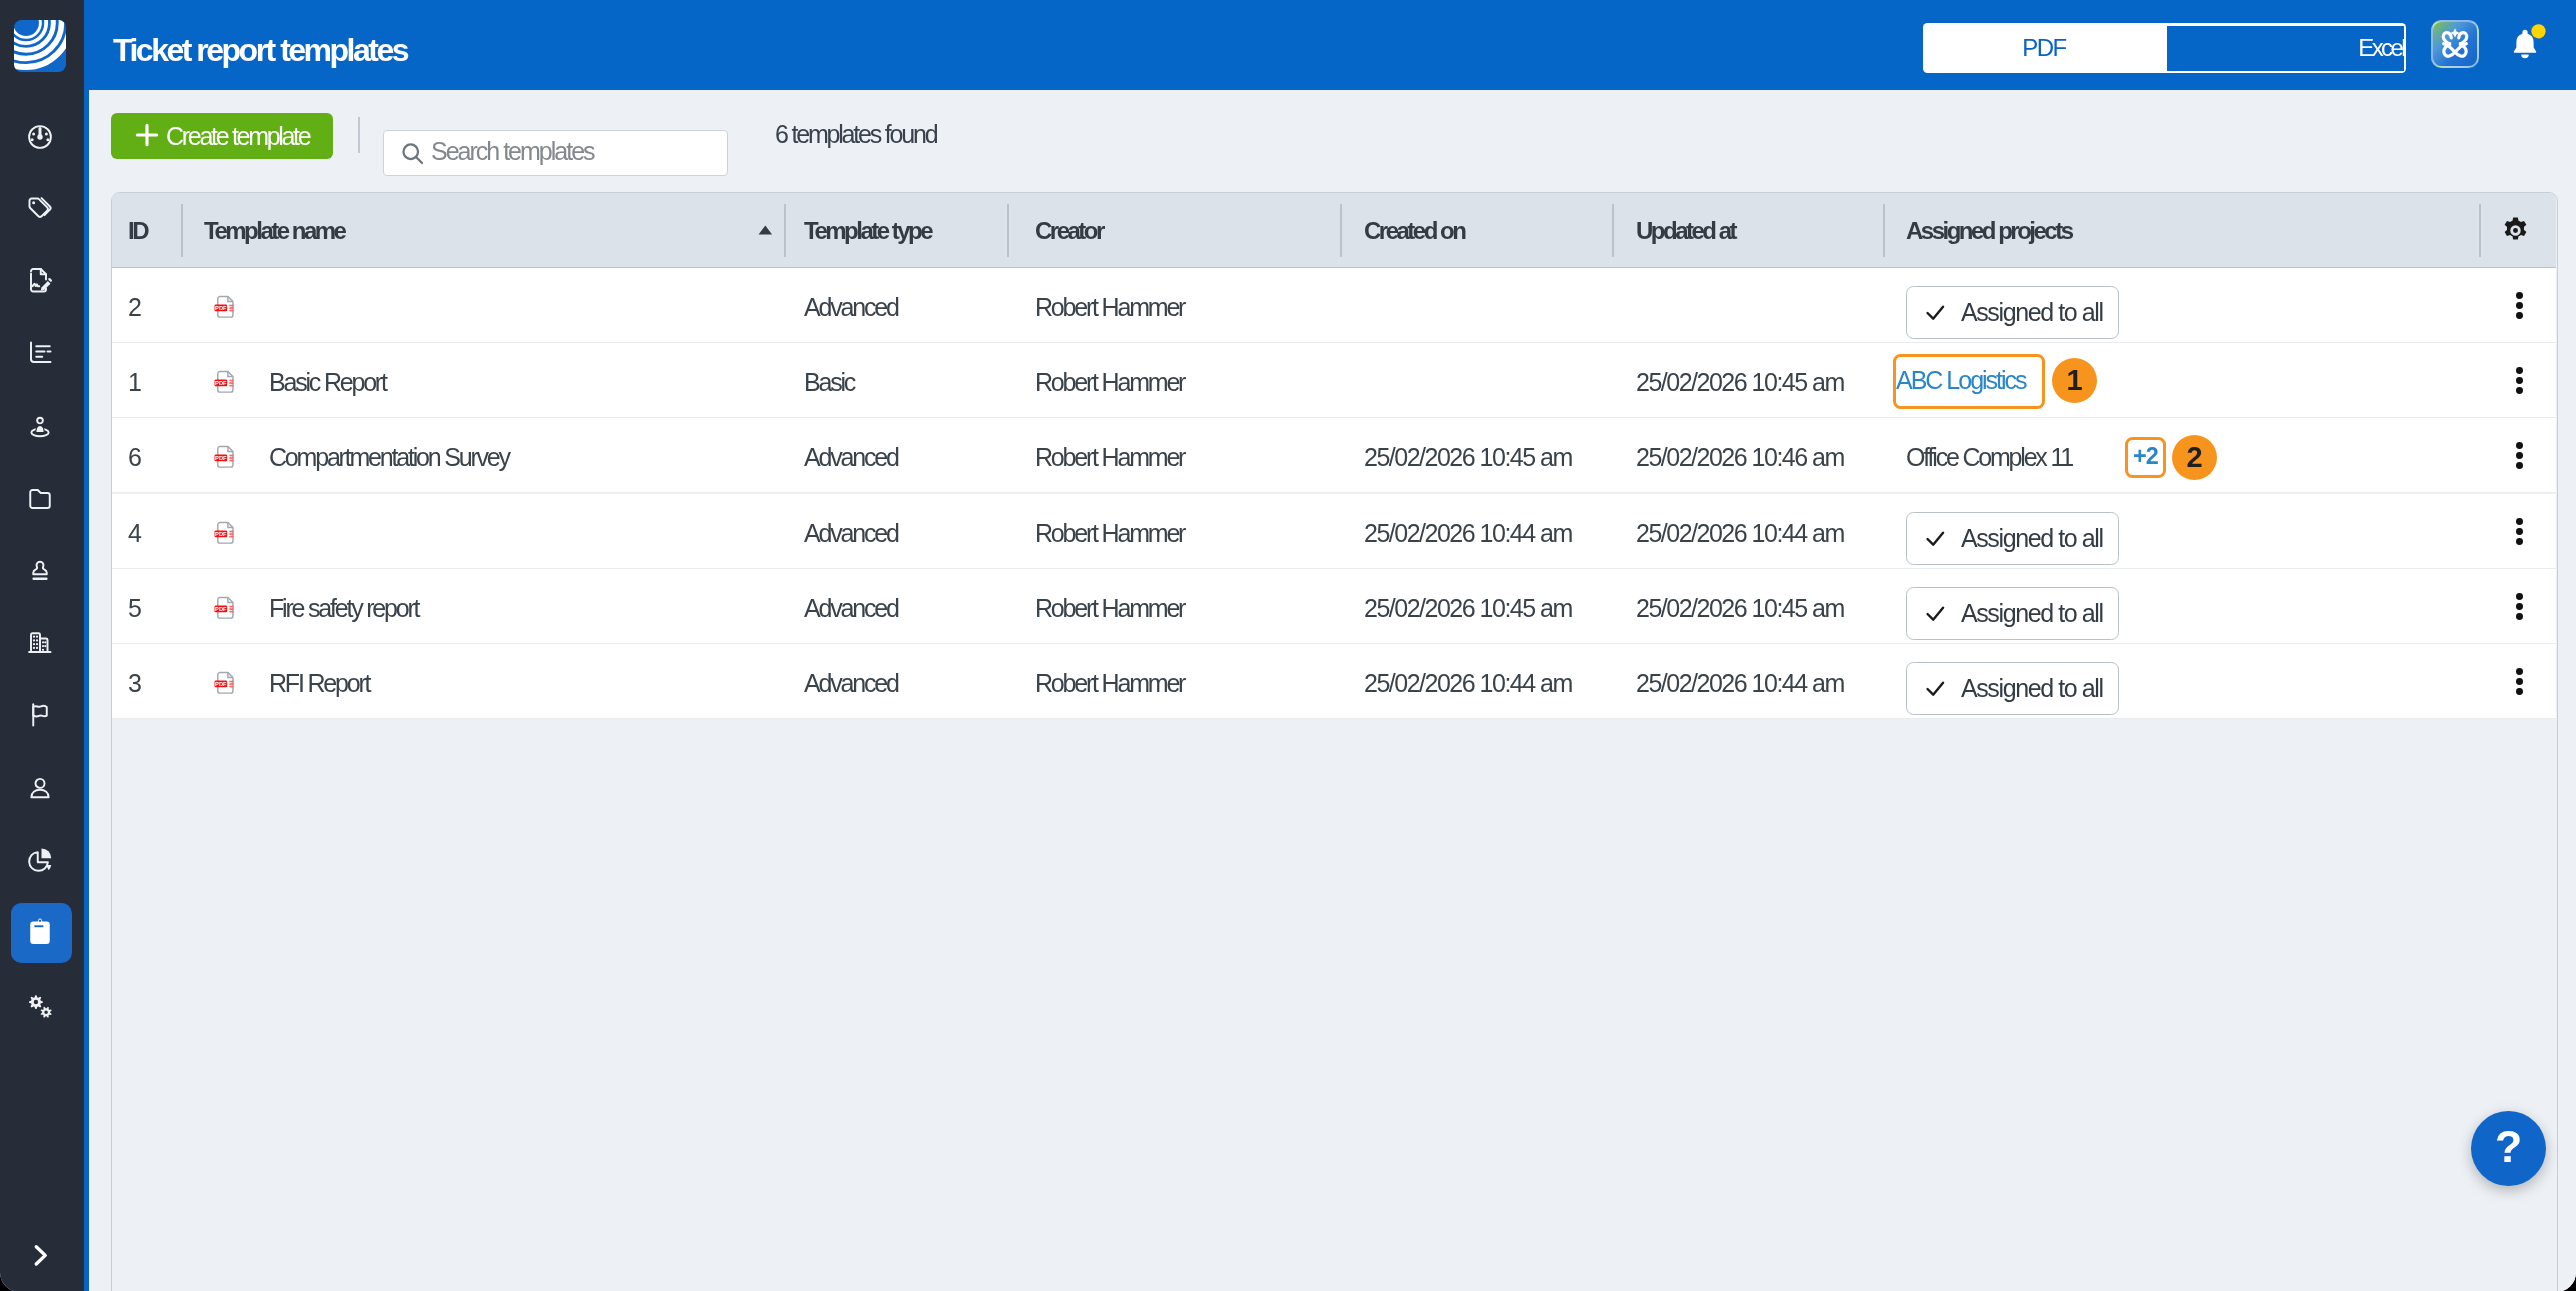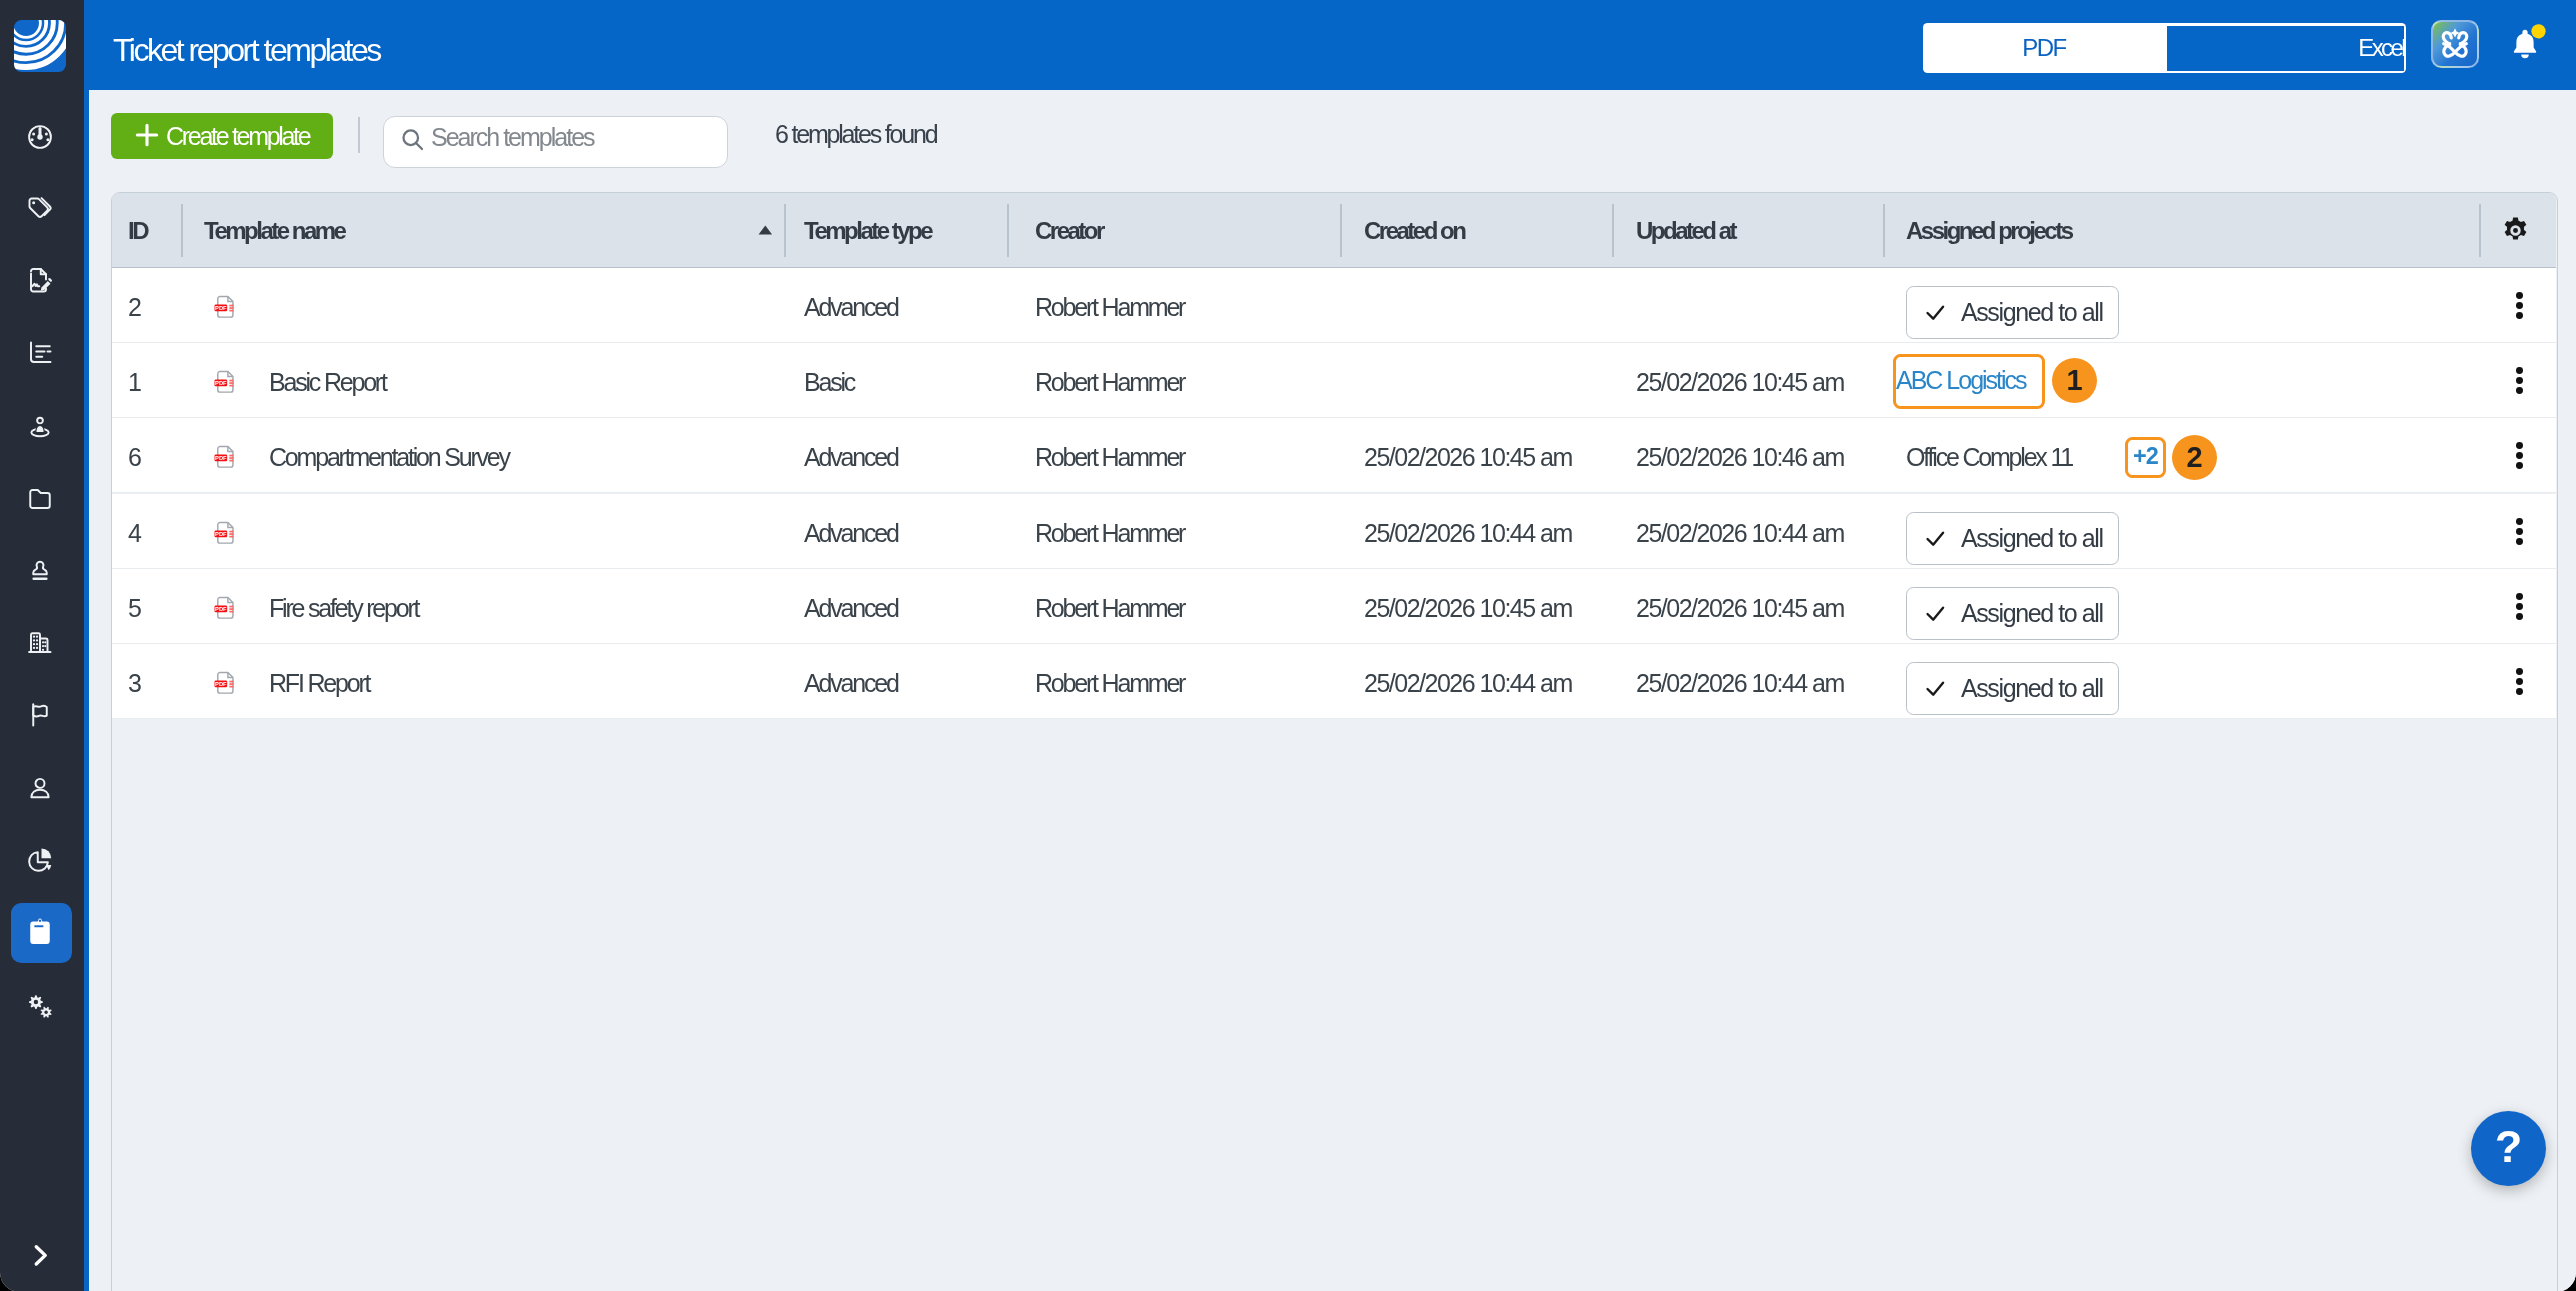--- a/index.html
+++ b/index.html
@@ -1,27 +1,27 @@
 <!DOCTYPE html>
 <html style="font-size:12px"><head><meta charset="utf-8"><title>Ticket report templates</title>
 <style>
 *{margin:0;padding:0;box-sizing:border-box}
 html,body{width:2576px;height:1292px;background:#000;overflow:hidden}
 body{font-family:"Liberation Sans",sans-serif}
 #win{position:absolute;left:0;top:0;width:2576px;height:1292px;border-radius:0 0 19.6px 19.6px;overflow:hidden;background:#edf0f4}
 #sidebar{position:absolute;left:0;top:0;width:84px;height:1292px;background:#262c38}
 #strip{position:absolute;left:84px;top:0;width:4.5px;height:1292px;background:#0765c6}
 #header{position:absolute;left:89px;top:0;width:2487px;height:90px;background:#0566c8}
-#title{position:absolute;left:113px;top:4.5px;height:90px;line-height:90px;color:#fff;font-size:32px;font-weight:normal;letter-spacing:-2.5px}
+#title{position:absolute;left:113px;top:4.5px;height:90px;line-height:90px;color:#fff;font-size:32px;font-weight:bold;letter-spacing:-2.5px}
 .navic{position:absolute;left:25px;width:30px;height:30px}
 #content{position:absolute;left:89px;top:90px;width:2487px;height:1201px;background:#edf0f4}
 .btn-green{position:absolute;left:22px;top:22.6px;width:222px;height:46px;background:#62ae15;border-radius:6px}
 .btn-green .lbl{position:absolute;left:55px;top:0;line-height:46px;color:#fff;font-size:25px;letter-spacing:-2.3px}
 #tooldiv{position:absolute;left:269px;top:27px;width:1.5px;height:36px;background:#c2c9d2}
-#search{position:absolute;left:294px;top:26px;width:345px;height:52px;background:#fff;border:1.5px solid #cdd3d9;border-radius:12px}
+#search{position:absolute;left:294px;top:40px;width:345px;height:46px;background:#fff;border:1.5px solid #cdd3d9;border-radius:4px}
 #search .ph{position:absolute;left:47px;top:0;line-height:41px;font-size:25px;color:#82888e;letter-spacing:-2px}
 #count{position:absolute;left:686px;top:23.4px;height:43px;line-height:43px;font-size:25px;color:#39424c;letter-spacing:-2.2px}
 #panel{position:absolute;left:22px;top:102px;width:2447px;height:1130px;border:1.5px solid #c5cfd8;border-radius:9px 9px 0 0}
 #thead{position:absolute;left:0;top:0;width:2444px;height:75px;background:#dbe2e9;border-bottom:1.5px solid #b6c0ca;border-radius:7.5px 7.5px 0 0}
 .th{position:absolute;top:0;height:75px;line-height:75px;font-weight:bold;font-size:24px;color:#333b44;letter-spacing:-2.5px}
 .colsep{position:absolute;top:10.6px;width:1.5px;height:53px;background:#b9c3cd}
 .row{position:absolute;left:0;width:2444px;height:75px;background:#fff}
 .rowsep{border-bottom:1.5px solid #e9ecef}
 .cell{position:absolute;top:2.3px;height:75px;line-height:75px;font-size:25px;color:#3a424a;letter-spacing:-2.2px;white-space:nowrap}
 .date{letter-spacing:-1.5px}

